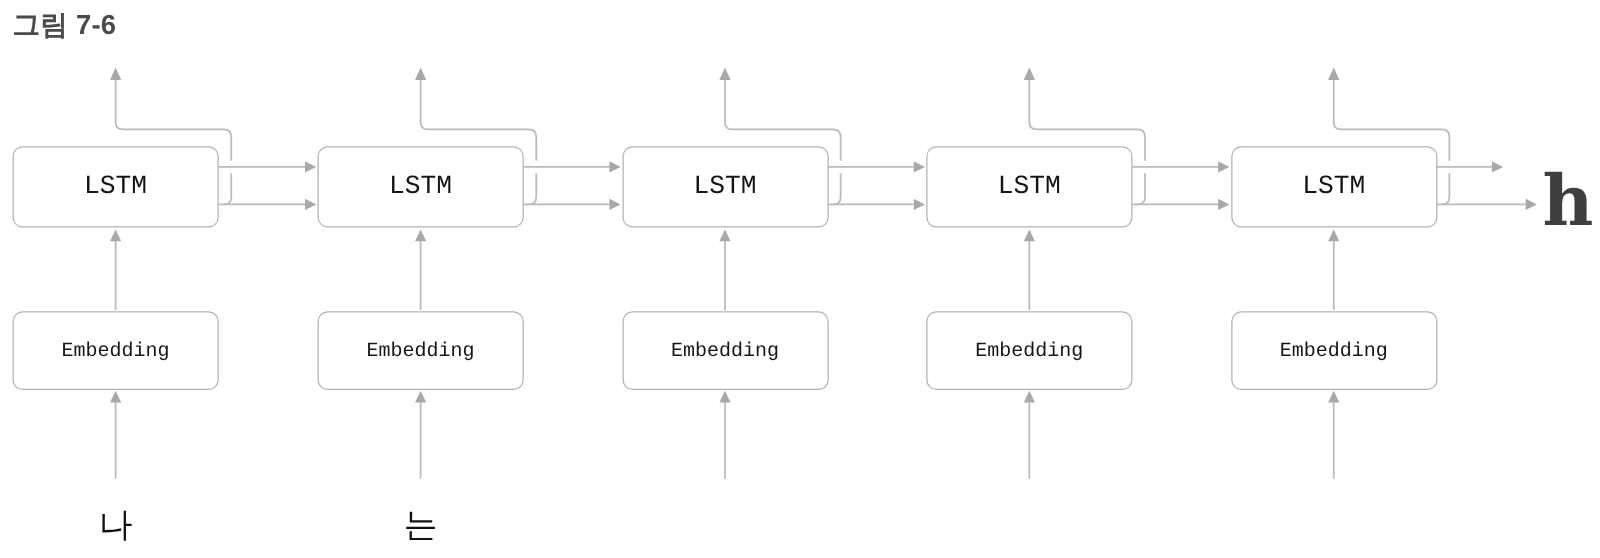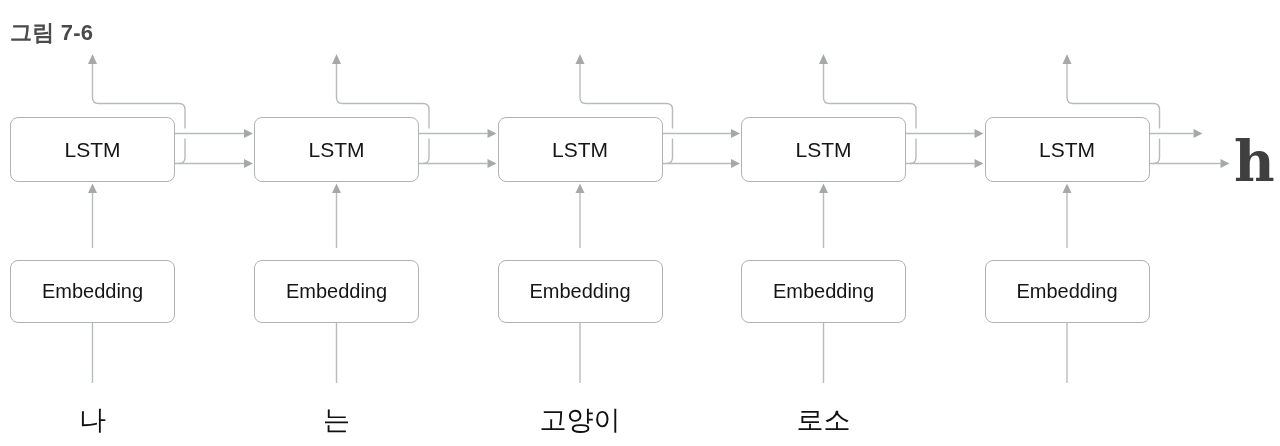--- a/index.html
+++ b/index.html
@@ -12,21 +12,20 @@
     overflow: hidden;
   }
   .figure-title {
     position: absolute;
     left: 10px;
     top: 5px;
     display: flex;
     align-items: baseline;
     gap: 16px;
     white-space: nowrap;
-    margin-top: 13px;
   }
   .figure-label {
     font-size: 22px;
     font-weight: 700;
     color: var(--title-label, #4a4a4a);
     letter-spacing: 0.2px;
   }
   .figure-text {
     font-size: 23px;
     font-weight: 400;
@@ -50,23 +49,24 @@
     left: 0;
     width: 165px;
     box-sizing: border-box;
     border: 1.5px solid var(--border, #b0b3b5);
     border-radius: 8px;
     background: #ffffff;
     display: flex;
     align-items: center;
     justify-content: center;
     color: var(--text, #151515);
+    font-family: Liberation Mono, monospace;
   }
   .lstm-box  { top: 117px; height: 65px; font-size: 21px; }
-  .emb-box   { top: 260px; height: 63px; font-size: 20px; }
+  .emb-box   { top: 249px; height: 63px; font-size: 16px; }
   .word {
     position: absolute;
     top: 402px;
     left: 0;
     width: 165px;
     text-align: center;
     font-size: 27px;
     color: #101010;
   }
   .h-symbol {
@@ -165,27 +165,25 @@
 
   <div class="col" style="left:254px">
     <div class="box lstm-box">LSTM</div>
     <div class="box emb-box">Embedding</div>
     <div class="word">는</div>
   </div>
 
   <div class="col" style="left:497.5px">
     <div class="box lstm-box">LSTM</div>
     <div class="box emb-box">Embedding</div>
-    <div class="word">고양이</div>
   </div>
 
   <div class="col" style="left:741px">
     <div class="box lstm-box">LSTM</div>
     <div class="box emb-box">Embedding</div>
-    <div class="word">로소</div>
   </div>
 
   <div class="col" style="left:984.5px">
     <div class="box lstm-box">LSTM</div>
     <div class="box emb-box">Embedding</div>
   </div>
 
   <div class="h-symbol">h</div>
 
 </div>

